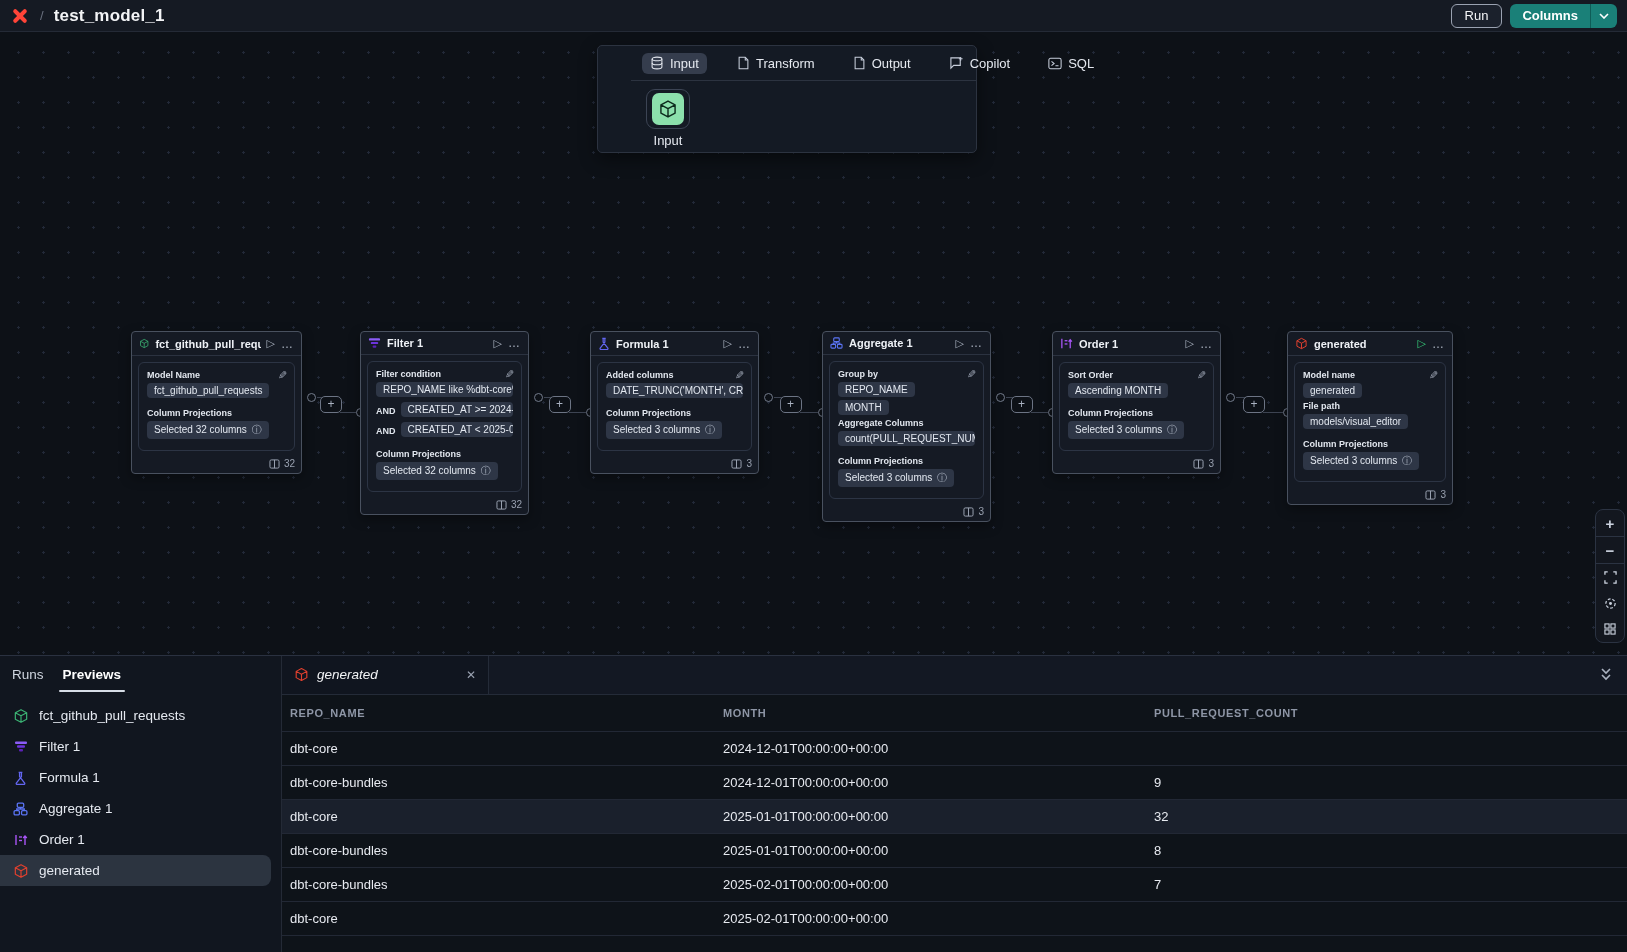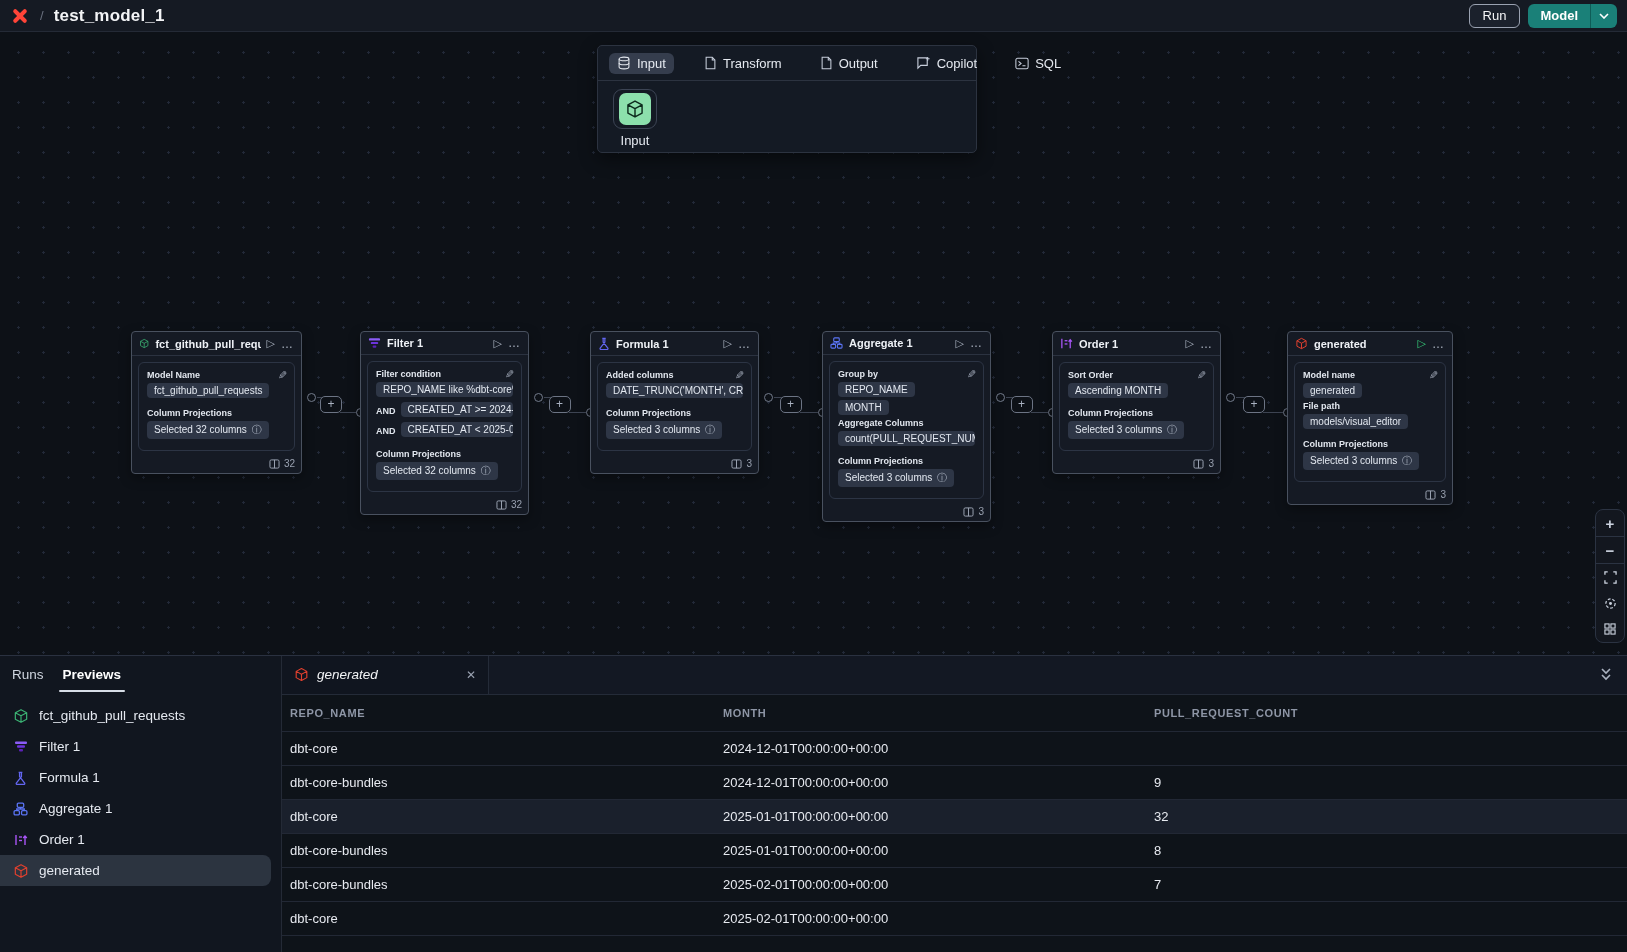--- a/index.html
+++ b/index.html
@@ -20,21 +20,21 @@
   .btn-commit .main { padding:0 12px; display:flex; align-items:center; color:#fff; font-size:13px; font-weight:600; }
   .btn-commit .divider { width:1px; background:#0f5c57; }
   .btn-commit .chev { width:26px; display:flex; align-items:center; justify-content:center; color:#fff; }
 
   
   .canvas { position:absolute; left:0; top:32px; width:1627px; height:623px; background:#0d1117;
     background-image:radial-gradient(circle, #222938 1.1px, transparent 1.1px); background-size:25px 25px; background-position:6px 8px; }
 
   
   .palette { position:absolute; left:597px; top:13px; width:380px; background:#141a24;
-    border:1px solid #2c3340; border-radius:5px; box-shadow:0 6px 18px rgba(0,0,0,.45); z-index:20; }
+    border:1px solid #2c3340; border-radius:5px; box-shadow:0 6px 18px rgba(0,0,0,.45); z-index:20;padding-left:33px; }
   .palette-tabs { display:flex; align-items:stretch; height:35px; border-bottom:1px solid #2c3340; }
   .ptab { display:flex; align-items:center; gap:6px; padding:0 11px; font-size:13px; color:#e5e9f0; cursor:pointer; }
   .ptab .pt-inner { display:flex; align-items:center; gap:6px; padding:3px 8px; border-radius:6px; }
   .ptab.active .pt-inner { background:#353d4d; }
   .vsep { width:1px; background:#2c3340; }
   .palette-body { height:71px; padding:8px 14px; }
   .tile { width:46px; display:flex; flex-direction:column; align-items:center; cursor:pointer; }
   .tile-box { width:44px; height:40px; border:1px solid #3c4454; border-radius:9px; display:flex; align-items:center; justify-content:center; }
   .tile-green { width:32px; height:32px; background:#8ce0ac; border-radius:7px; display:flex; align-items:center; justify-content:center; }
   .tile-label { margin-top:4px; font-size:13px; color:#e5e9f0; }
@@ -115,21 +115,21 @@
       <g fill="#ff4438">
         <rect x="9.6" y="1.5" width="4.8" height="21" rx="2.4" transform="rotate(45 12 12)"></rect>
         <rect x="9.6" y="1.5" width="4.8" height="21" rx="2.4" transform="rotate(-45 12 12)"></rect>
       </g>
     </svg>
     <span class="crumb-sep">/</span>
     <span class="doc-title">test_model_1</span>
     <div class="topbar-right">
       <div class="btn-run">Run</div>
       <div class="btn-commit">
-        <div class="main">Model</div>
+        <div class="main">Columns</div>
         <div class="divider"></div>
         <div class="chev">
           <svg width="10" height="6" viewBox="0 0 10 6">
             <polyline points="1,1 5,5 9,1" fill="none" stroke="#fff" stroke-width="1.6"></polyline>
           </svg>
         </div>
       </div>
     </div>
   </div>
 

